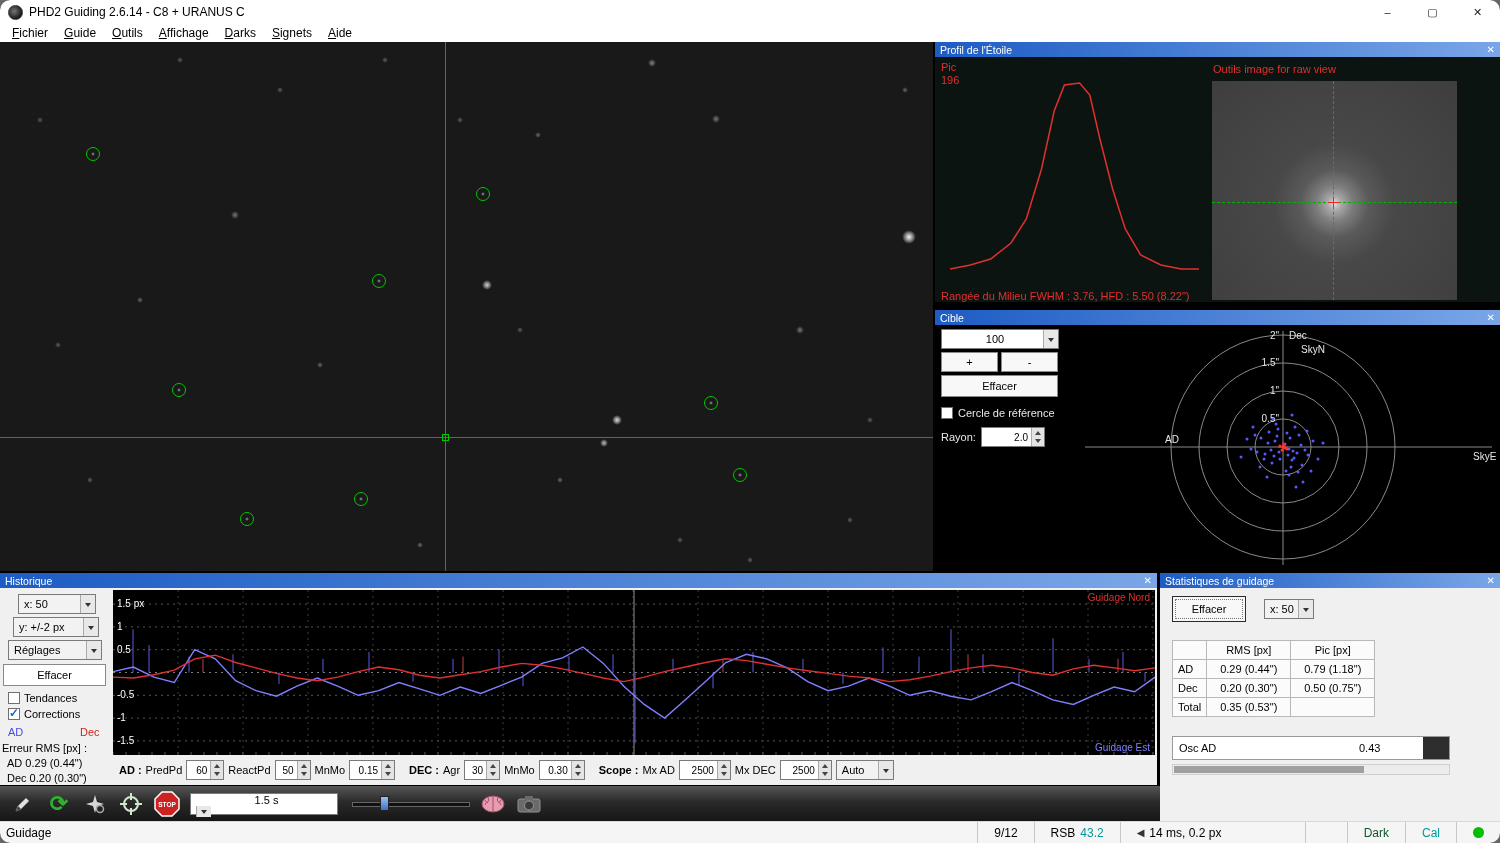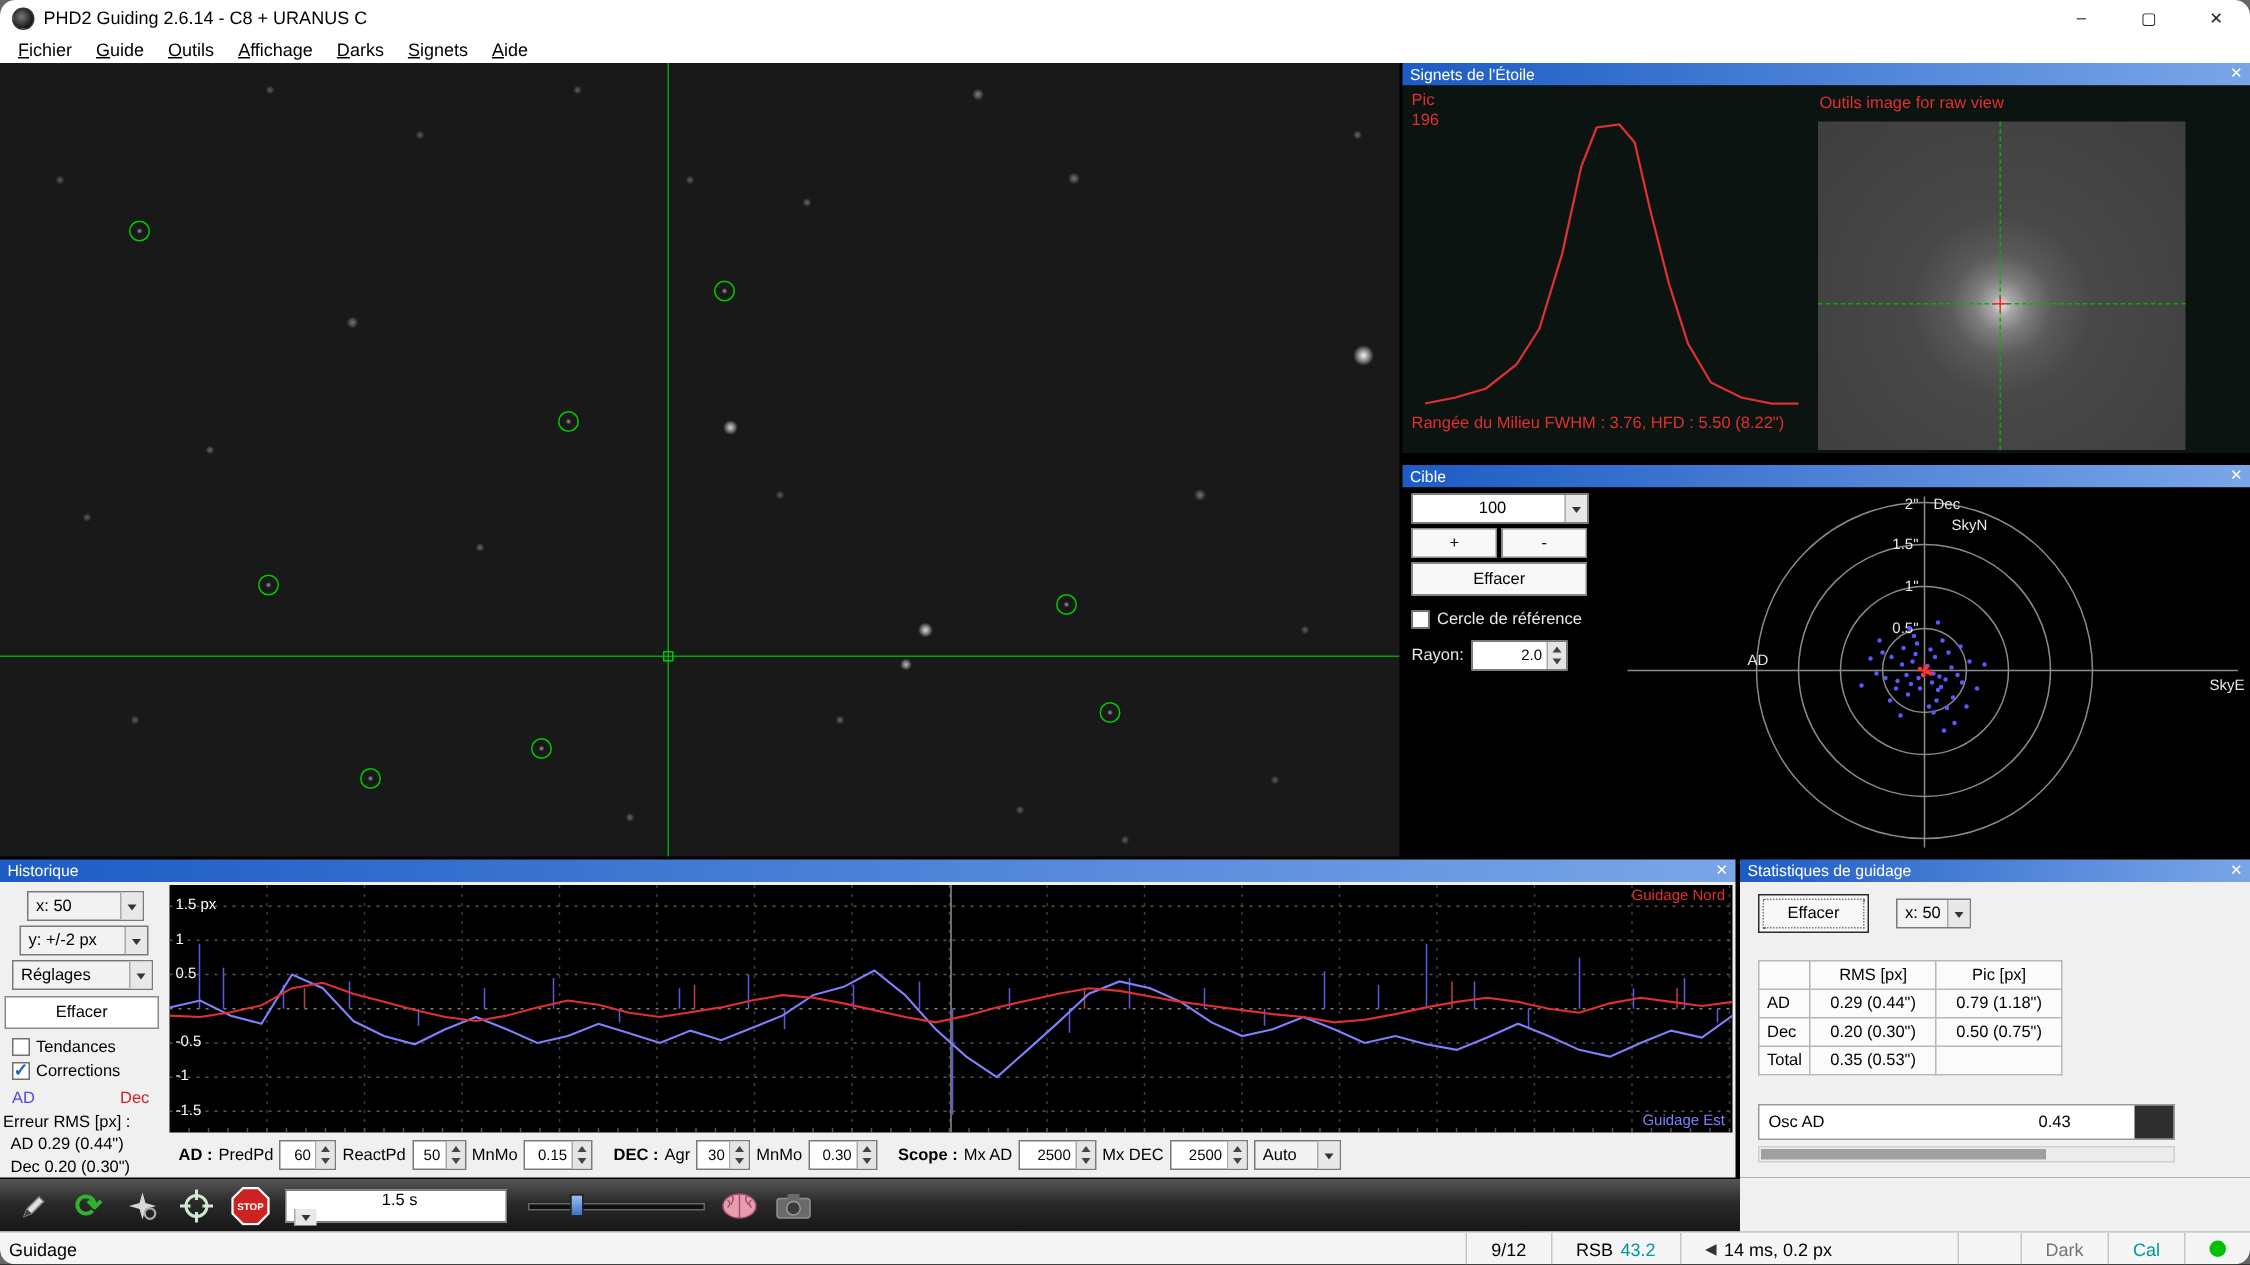--- a/index.html
+++ b/index.html
@@ -96,21 +96,21 @@
   .exposure-combo { width:148px; height:22px;flex-direction:column; }
   .slider { position:relative; width:118px; height:16px; margin-left:4px; flex:none; }
   .slider-track { position:absolute; left:0; right:0; top:6px; height:5px; background:#101010; border:1px solid #666; }
   .slider-thumb { position:absolute; left:28px; top:0; width:9px; height:15px; background:linear-gradient(#9cc0f0,#3a72c8); border:1px solid #222; }
 
   
   .statusbar { position:absolute; left:0; top:821px; width:100%; height:22px; background:#f5f5f5; display:flex; align-items:center; font-size:12px; color:#000; border-top:1px solid #d8d8d8; }
   .sb-mode { padding-left:6px; }
   .sb-cells { margin-left:auto; display:flex; align-self:stretch; }
   .sb-cell { display:flex; align-items:center; padding:0 16px; border-left:1px solid #c8c8c8; gap:5px; white-space:nowrap; }
-  .sb-green { color:#737373; }
+  .sb-green { color:#14532d; }
   .sb-teal { color:#009898; }
   .sb-dot { width:11px; height:11px; border-radius:50%; background:#00c000; }
 </style>
 </head>
 <body>
 
 <div class="app">
 
   <div class="titlebar">
     <span class="app-icon"></span>
@@ -175,37 +175,37 @@
       <div class="star" style="left: 359px; top: 455px; width: 4px; height: 4px; opacity: 0.55;"></div>
       <div class="gcircle" style="left: 240px; top: 470px;"></div>
       <div class="star" style="left: 245px; top: 475px; width: 4px; height: 4px; opacity: 0.55;"></div>
       <div class="ch-line" style="left: 445px; top: 0px; width: 1px; height: 100%;"></div>
       <div class="ch-line" style="left: 0px; top: 395px; width: 100%; height: 1px;"></div>
       <div class="ch-center" style="left: 442px; top: 392px;"></div>
     </div>
 
   <div class="panel" style="left:935px;top:42px;width:565px;height:260px">
     <div class="caption">
-      <span>Signets de l'Étoile</span>
+      <span>Profil de l'Étoile</span>
       <span class="cap-close">✕</span>
     </div>
     <div class="profile-body">
       <div class="red-text" style="left:6px;top:4px">Pic</div>
       <div class="red-text" style="left:6px;top:17px">196</div>
       <svg id="profile-svg" width="262" height="212" style="position:absolute;left:6px;top:16px">
           <polyline points="9.1,196.0 29.4,192.0 49.7,186.0 70.0,170.0 85.3,146.0 100.5,96.0 113.2,38.0 123.4,12.0 138.6,10.0 148.8,22.0 158.9,66.0 171.6,116.0 184.3,156.0 199.6,182.0 219.9,192.0 240.2,196.0 258.0,196.0" fill="none" stroke="#e03030" stroke-width="1.5"></polyline>
         </svg>
       <div class="red-text" style="left:278px;top:6px">Outils image for raw view</div>
       <div class="star-image">
         <div class="si-h"></div>
         <div class="si-v"></div>
         <div class="si-cross-h"></div>
         <div class="si-cross-v"></div>
       </div>
-      <div class="red-text" style="left:6px;bottom:14px">Rangée du Milieu FWHM : 3.76, HFD : 5.50 (8.22")</div>
+      <div class="red-text" style="left:6px;bottom:0">Rangée du Milieu FWHM : 3.76, HFD : 5.50 (8.22")</div>
     </div>
   </div>
 
   <div class="panel" style="left:935px;top:310px;width:565px;height:261px">
     <div class="caption">
       <span>Cible</span>
       <span class="cap-close">✕</span>
     </div>
     <div class="target-body">
       <svg id="target-svg" width="565" height="246">

